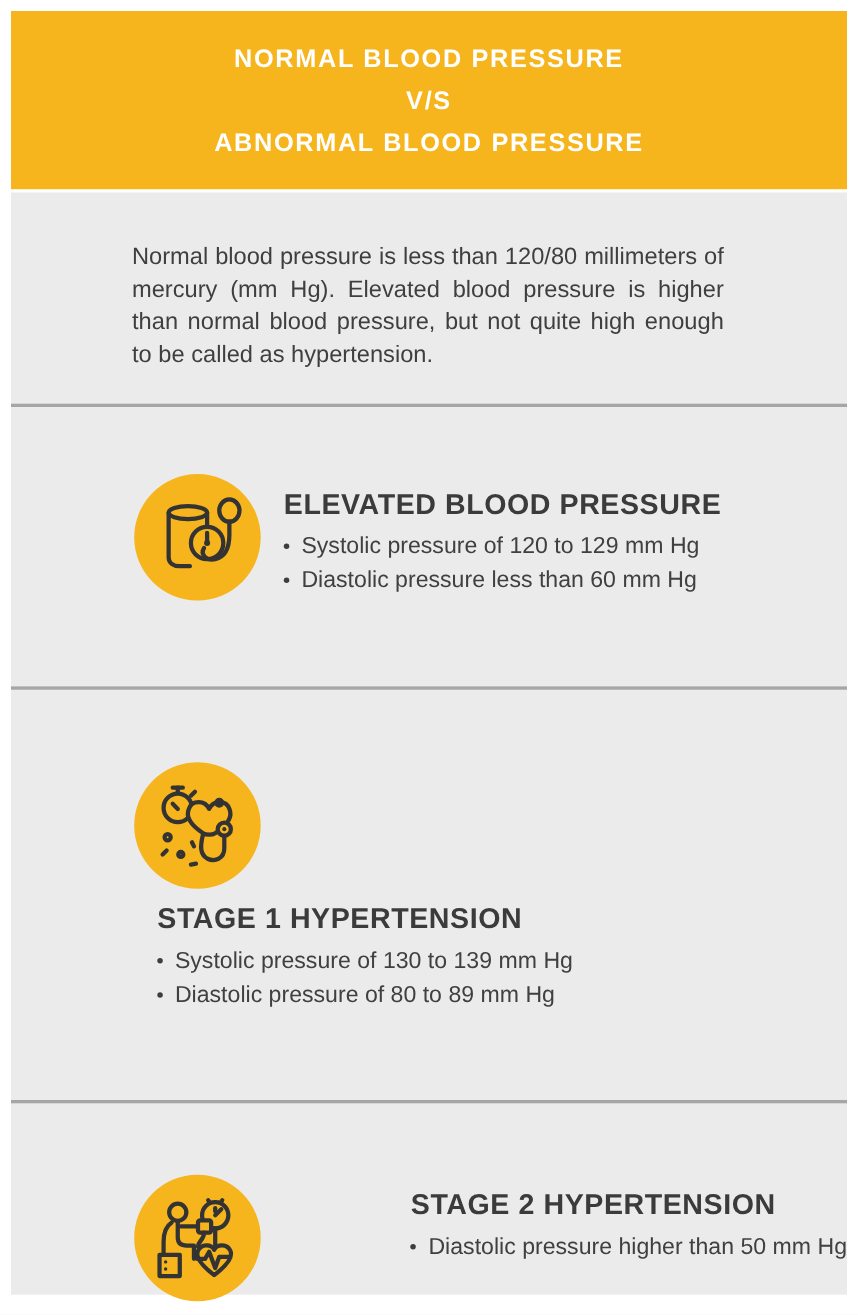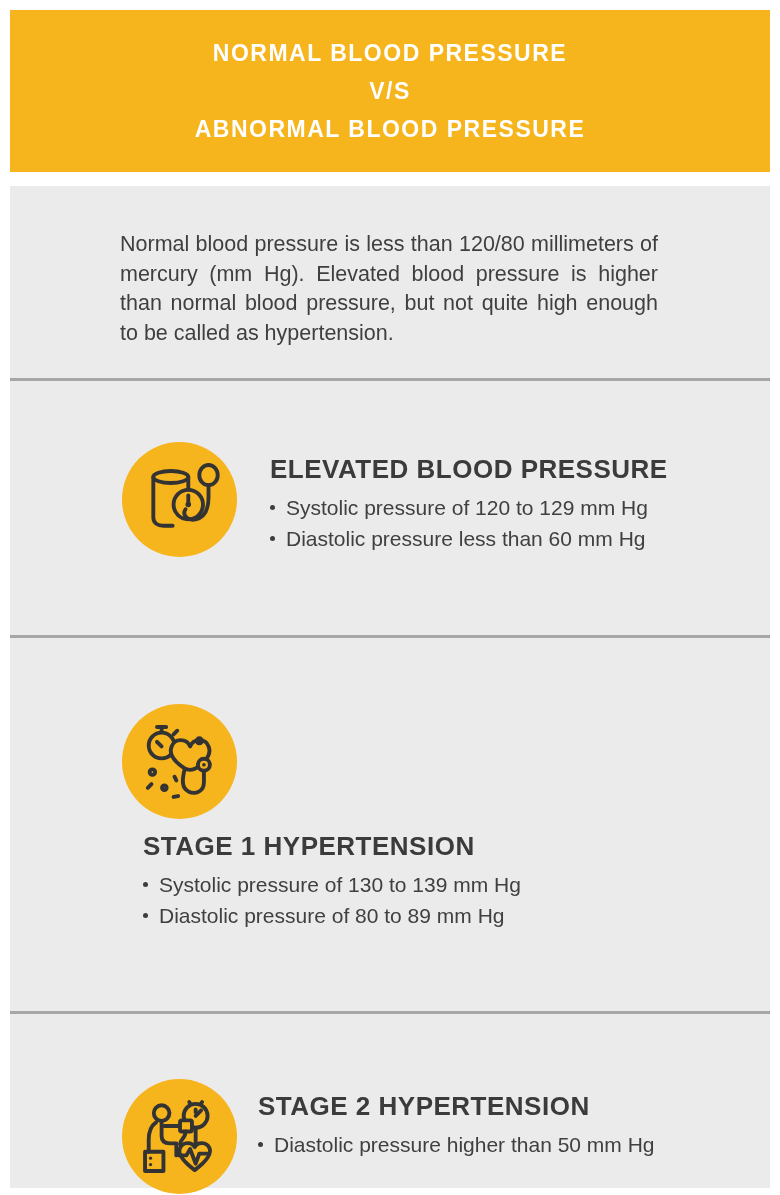--- a/index.html
+++ b/index.html
@@ -23,42 +23,42 @@
   }
   .header-line {
     color:#ffffff;
     font-weight:bold;
     font-size:23px;
     line-height:38px;
     letter-spacing:1.5px;
   }
   
   .panel {
-    margin:14px 10px;
+    margin:3px 10px;
     height:1002px;
     background:#ebebeb;
   }
   .intro {
     padding:44px 112px 0 110px;
     font-size:21.5px;
     line-height:29.5px;
     color:#3f3f3f;
     text-align:justify;
   }
   .divider { height:3px; background:#a6a6a6; }
   .divider.d1 { margin-top:30px; }
   
   .section {
     display:flex;
     align-items:flex-start;
     padding-left:112px;
   }
-  .section.s1 { padding-top:61px; padding-bottom:78px;gap:12px; }
+  .section.s1 { padding-top:61px; padding-bottom:78px; }
   .section.s2 { padding-top:66px; padding-bottom:80px;flex-direction:column; }
-  .section.s3 { padding-top:65px; }
+  .section.s3 { padding-top:65px;justify-content:space-between; }
   .icon-circle {
     flex:0 0 auto;
     width:115px; height:115px;
     border-radius:50%;
     background:#f6b41d;
     display:flex;
     align-items:center;
     justify-content:center;
   }
   .icon-circle svg { width:92px; height:92px; }

